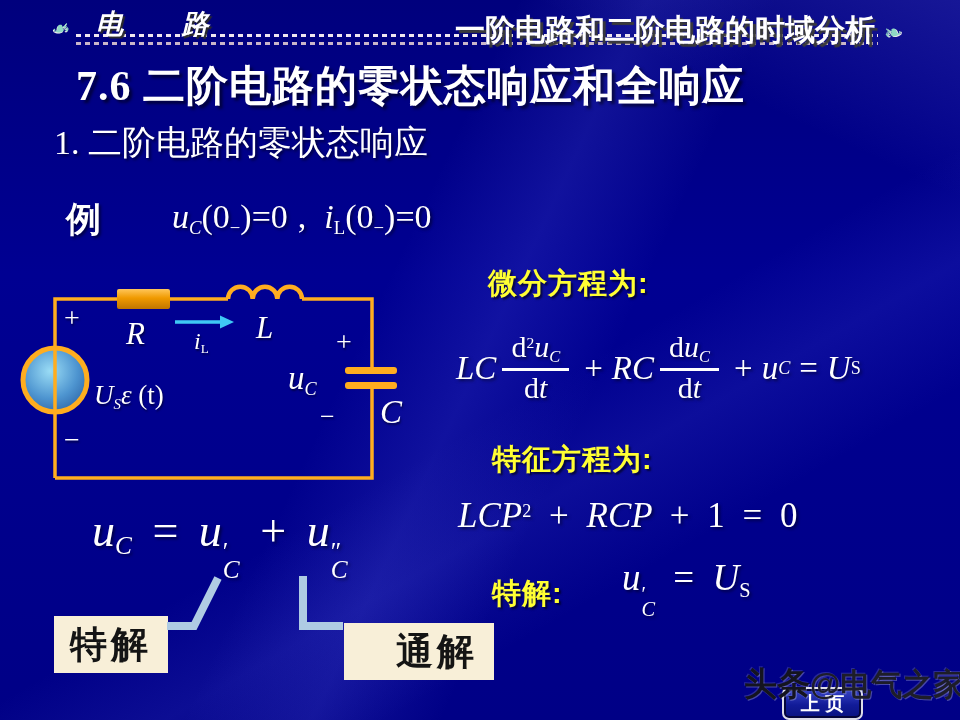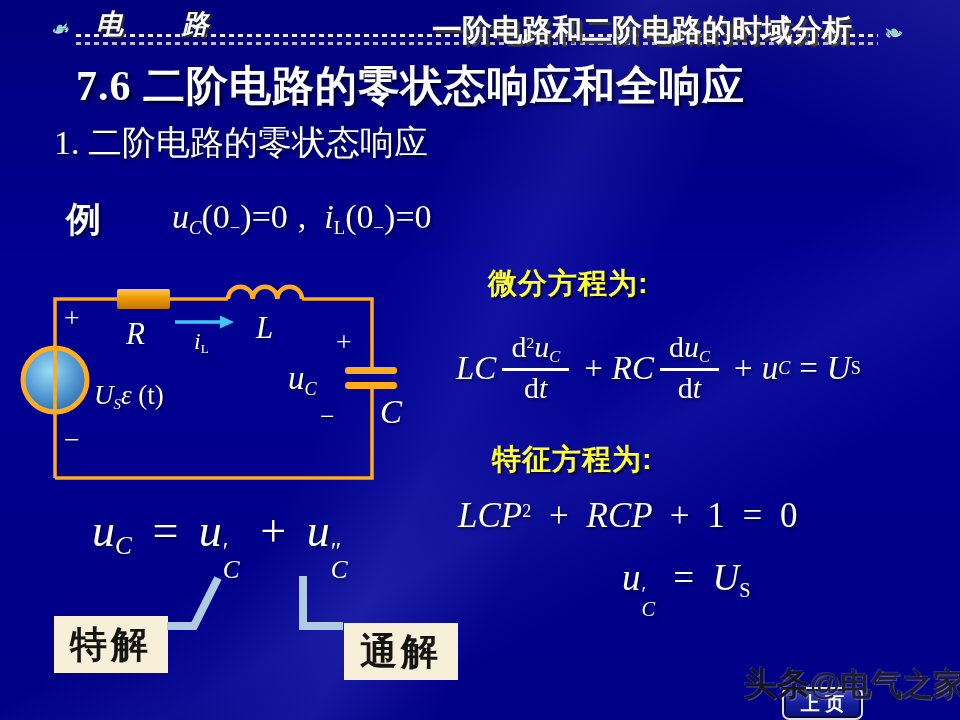--- a/index.html
+++ b/index.html
@@ -9,21 +9,21 @@
     background:
       linear-gradient(205deg, rgba(115,115,255,0.20) 0%, rgba(115,115,255,0) 17%),
       linear-gradient(115deg, rgba(0,0,0,0) 40%, rgba(105,112,248,0.16) 50%, rgba(0,0,0,0) 60%),
       linear-gradient(150deg, rgba(0,0,0,0) 55%, rgba(96,104,240,0.13) 64%, rgba(0,0,0,0) 74%),
       linear-gradient(180deg,#00007d 0%,#000092 38%,#000086 100%);
   }
   .abs{position:absolute;}
   
   .hdr-logo{left:96px;top:6px;color:#fff;font-size:27px;font-weight:700;font-style:italic;
     letter-spacing:26px;z-index:2;text-shadow:2px 2px 1px #2b2b2b;white-space:nowrap;}
-  .hdr-title{left:432px;top:10px;color:#fff;font-size:30px;font-weight:700;z-index:2;
+  .hdr-title{left:455px;top:10px;color:#fff;font-size:30px;font-weight:700;z-index:2;
     font-family:Liberation Mono, monospace;
     text-shadow:3px 3px 1px #3a3a3a;white-space:nowrap;}
   .hdr-dots{left:76px;top:33px;width:802px;height:13px;z-index:1;
     background:
       repeating-linear-gradient(90deg,#efe7ef 0 5px,rgba(0,0,0,0) 5px 9px),
       repeating-linear-gradient(90deg,#c9b6c9 0 5px,rgba(0,0,0,0) 5px 9px);
     background-size:100% 3px,100% 3px;background-position:0 1px,0 9px;background-repeat:no-repeat;}
   .leaf{color:#8fd8c4;font-size:22px;z-index:2;text-shadow:1px 1px 0 #eee;}
   .leaf-l{left:52px;top:16px;transform:scaleX(-1) rotate(8deg);}
   .leaf-r{left:884px;top:20px;transform:rotate(-6deg);}
@@ -157,20 +157,21 @@
   <div class="abs math it" style="left:458px;top:496px;font-size:35px;">
     <span>LCP</span><sup class="sp rm">2</sup>
     <span class="op">+</span>
     <span>RCP</span>
     <span class="op">+</span>
     <span class="rm">1</span>
     <span class="op">=</span>
     <span class="rm">0</span>
   </div>
 
+  <div class="abs ylabel" style="left:492px;top:574px;">特解:</div>
   <div class="abs math it" style="left:622px;top:556px;font-size:37px;">
     <span>u</span><span class="ps">
         <span class="pr">′</span>
         <span class="it">C</span>
       </span>
     <span class="op">=</span>
     <span>U</span><sub class="sb rm">S</sub>
   </div>
 
   <div class="abs math it" style="left:92px;top:504px;font-size:46px;">
@@ -186,20 +187,20 @@
         <span class="it">C</span>
       </span>
   </div>
 
   <svg class="abs" style="left:0;top:0;pointer-events:none;z-index:3;" width="960" height="720" viewBox="0 0 960 720">
     <polyline points="218,578 194,626 167,626" fill="none" stroke="#AFCBE3" stroke-width="8"></polyline>
     <polyline points="303,576 303,626 343,626" fill="none" stroke="#AFCBE3" stroke-width="8"></polyline>
   </svg>
 
   <div class="abs callout" style="left:54px;top:616px;width:114px;height:57px;">特解</div>
-  <div class="abs callout" style="left:344px;top:623px;width:114px;height:57px;">通解</div>
+  <div class="abs callout" style="left:344px;top:623px;width:114px;height:57px;padding-left:36px;">通解</div>
 
   <div class="btn" style="left:782px;width:77px;">上 页</div>
   <div class="abs wm">
     <span>头条</span><span class="rest">@电气之家</span>
   </div>
 
 </div>
 
 </body></html>

